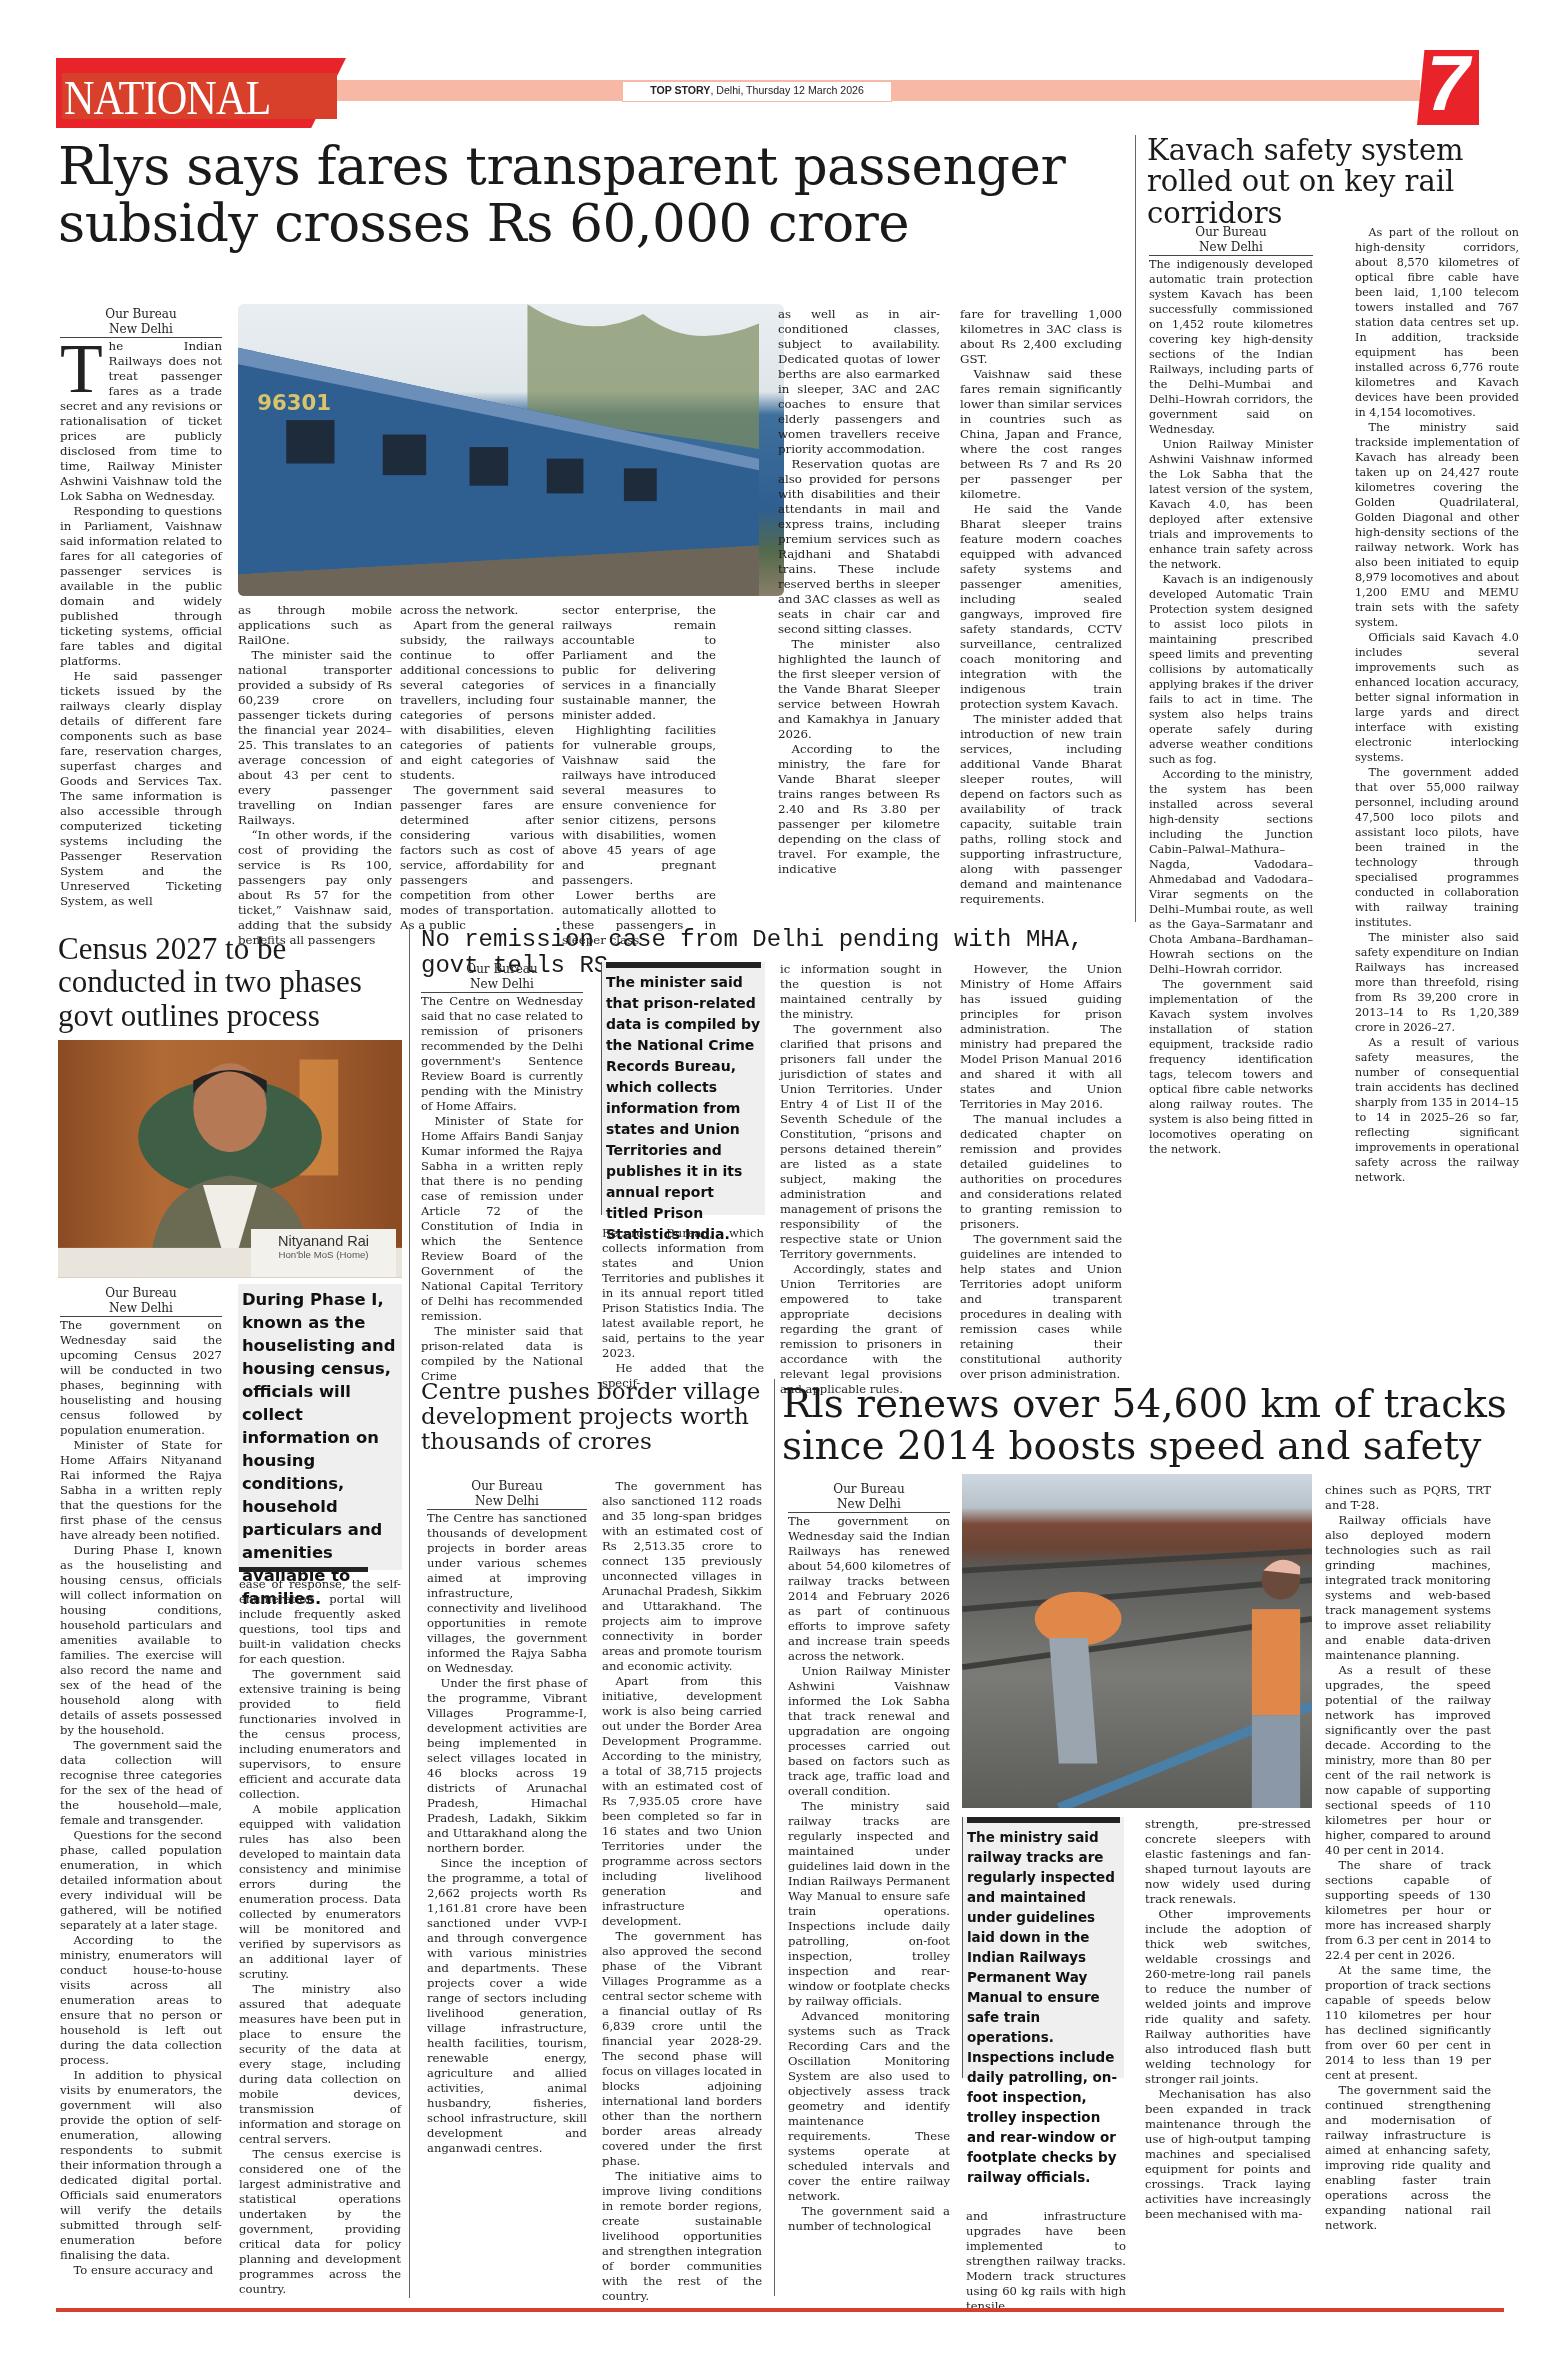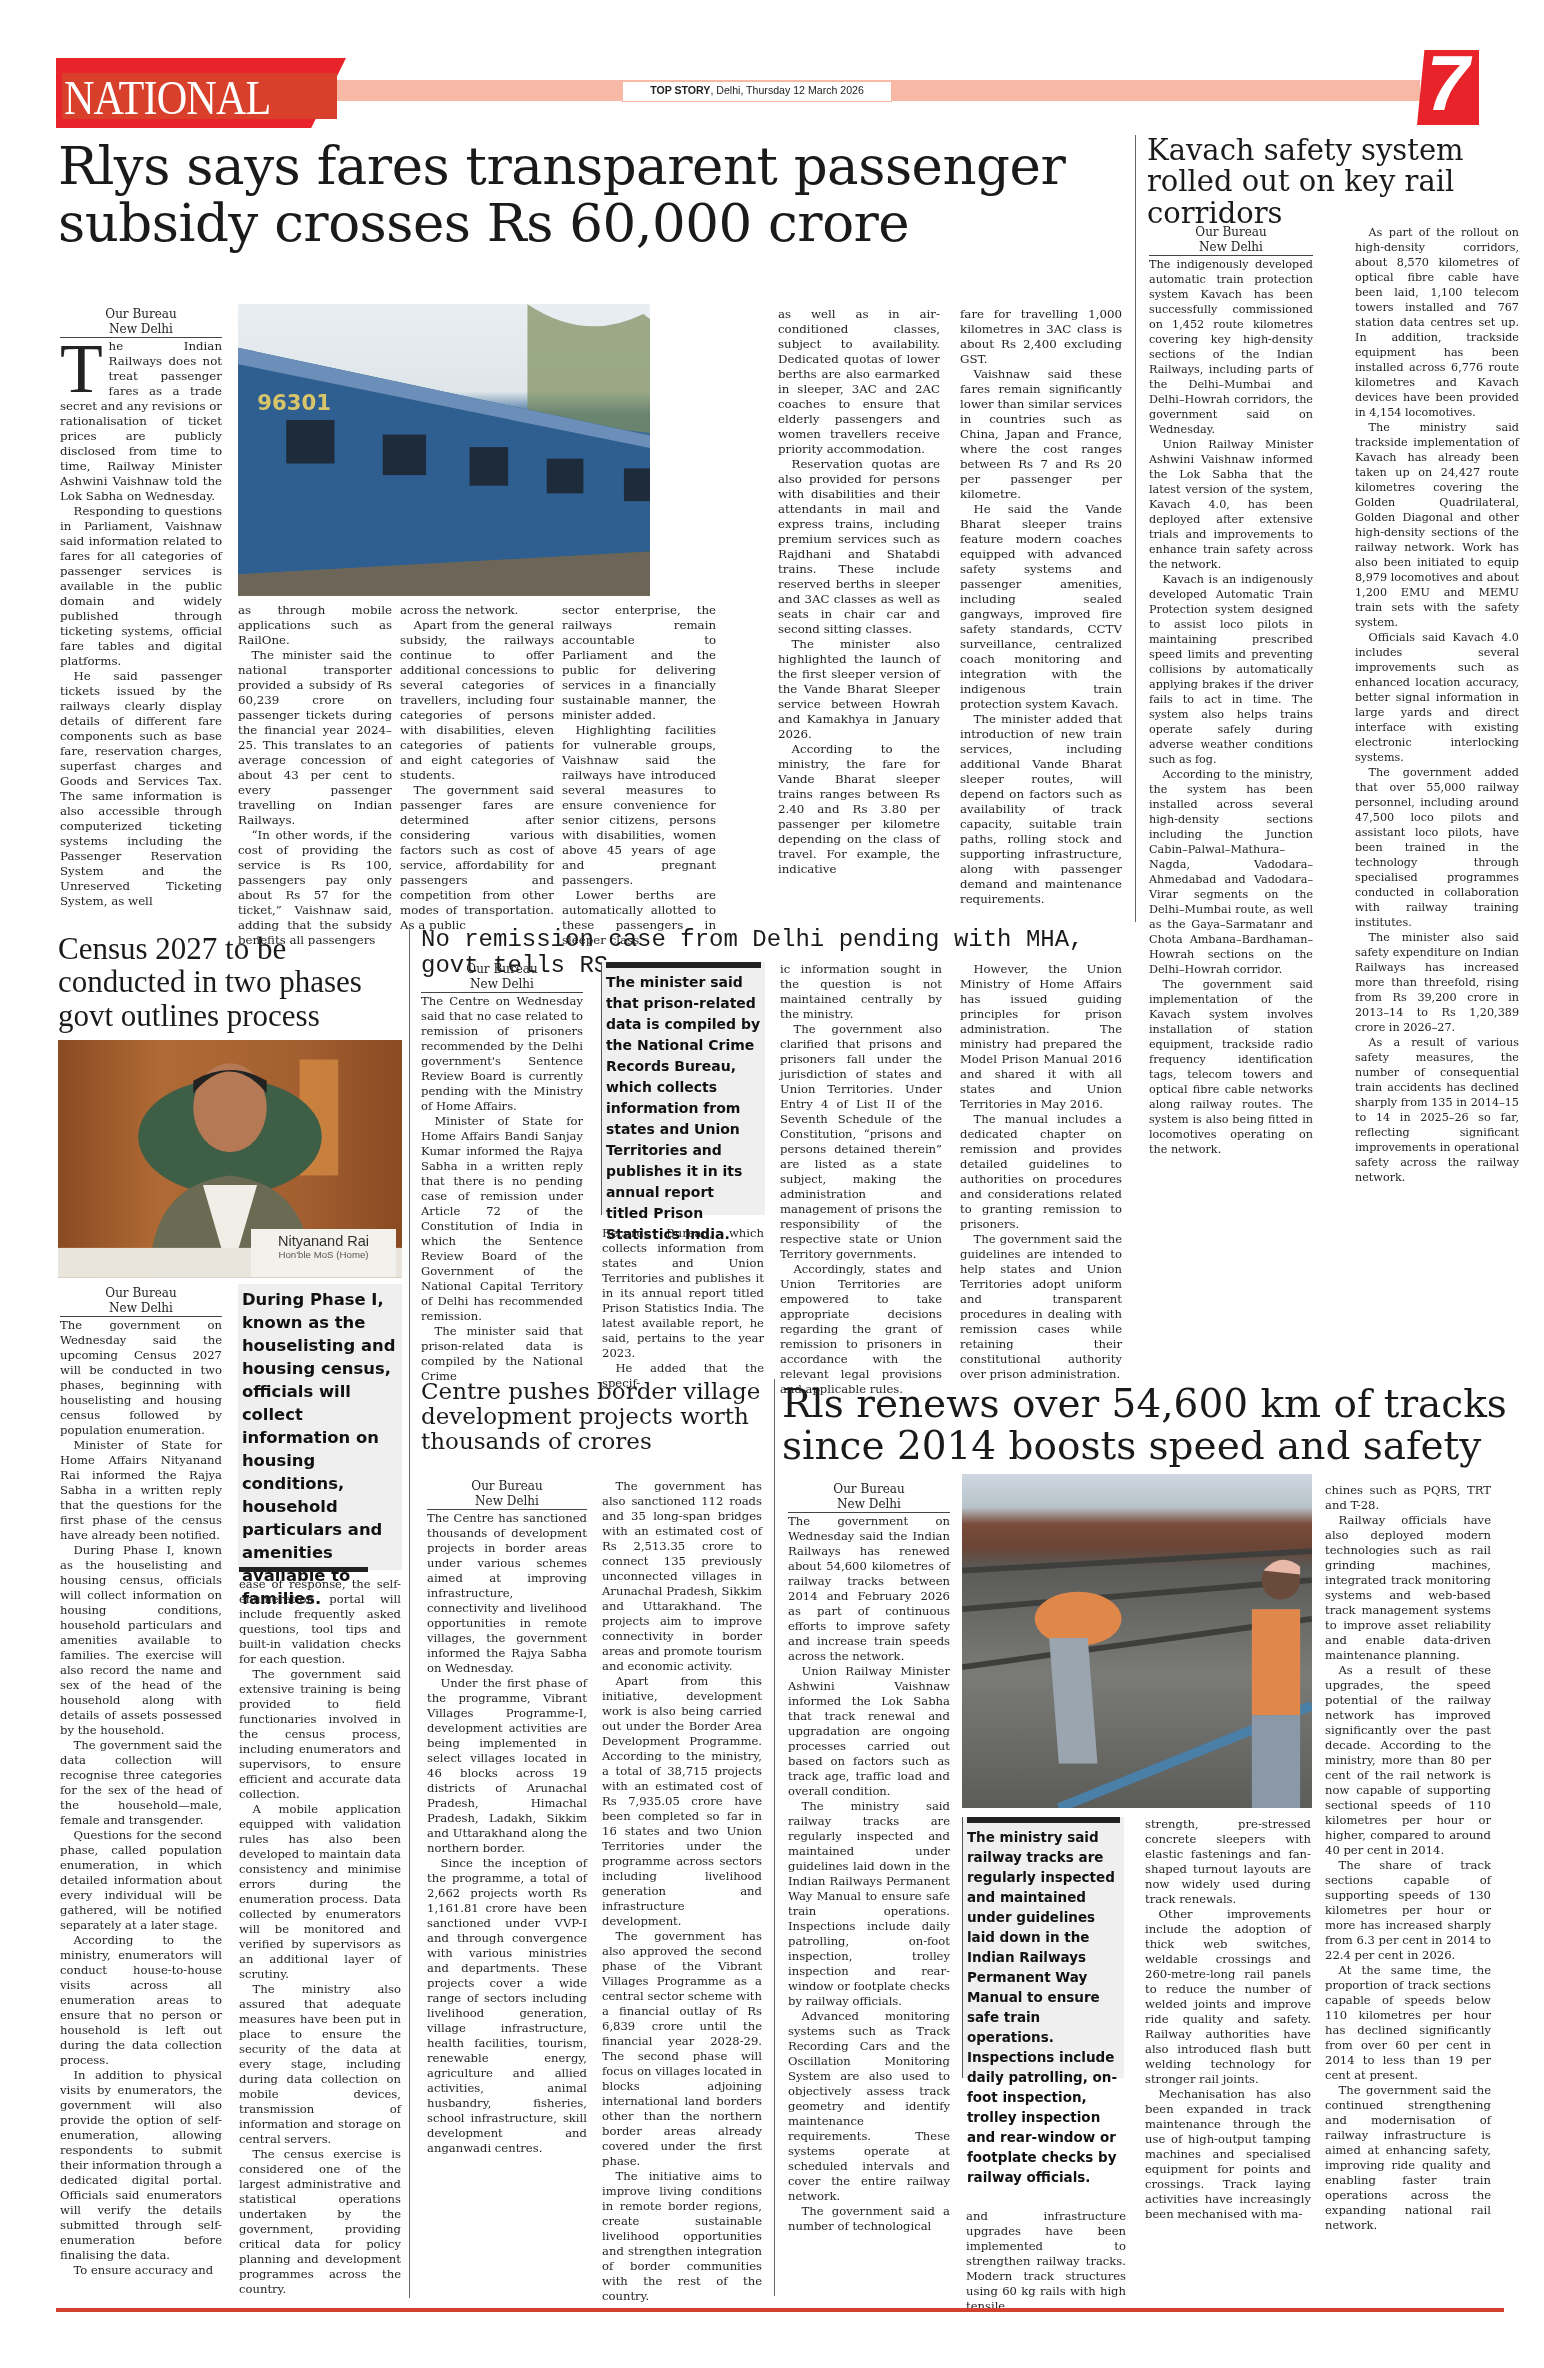--- a/index.html
+++ b/index.html
@@ -51,21 +51,21 @@
 <div class="abs col" style="left:60px; top:307px; width:162px;">
   <div class="byline">
       <div>Our Bureau</div>
       <div>New Delhi</div>
     </div>
   <p class="first"><span class="dropcap">T</span><span>he Indian Railways does not treat passenger fares as a trade secret and any revisions or rationalisation of ticket prices are publicly disclosed from time to time, Railway Minister Ashwini Vaishnaw told the Lok Sabha on Wednesday.</span></p>
   <p>Responding to questions in Parliament, Vaishnaw said information related to fares for all categories of passenger services is available in the public domain and widely published through ticketing systems, official fare tables and digital platforms.</p>
   <p>He said passenger tickets issued by the railways clearly display details of different fare components such as base fare, reservation charges, superfast charges and Goods and Services Tax. The same information is also accessible through computerized ticketing systems including the Passenger Reservation System and the Unreserved Ticketing System, as well</p>
 </div>
 
-<div class="abs photo" style="left:238px; top:304px; width:412px; height:292px; background: linear-gradient(180deg,#e9eef2 0%,#dfe6ea 30%, #3f6f9c 38%, #2f5f91 70%, #556a4b 85%, #8a7f6a 100%);">
+<div class="abs photo" style="left:238px; top:304px; width:546px; height:292px; background: linear-gradient(180deg,#e9eef2 0%,#dfe6ea 30%, #3f6f9c 38%, #2f5f91 70%, #556a4b 85%, #8a7f6a 100%); border-radius: 6px;">
   <svg width="521" height="292" viewBox="0 0 540 302">
     <path d="M300 0 Q360 40 420 10 Q470 50 540 20 L540 150 Q420 130 300 120 Z" fill="#7c8d5c" opacity="0.7"></path>
     <polygon points="0,45 540,160 540,250 0,280" fill="#2f5f91"></polygon>
     <polygon points="0,45 540,160 540,172 0,62" fill="#6b8fb8"></polygon>
     <g fill="#1d2b3a">
         <rect x="50" y="120" width="50" height="45"></rect>
         <rect x="150" y="135" width="45" height="42"></rect>
         <rect x="240" y="148" width="40" height="40"></rect>
         <rect x="320" y="160" width="38" height="36"></rect>
         <rect x="400" y="170" width="34" height="34"></rect>

